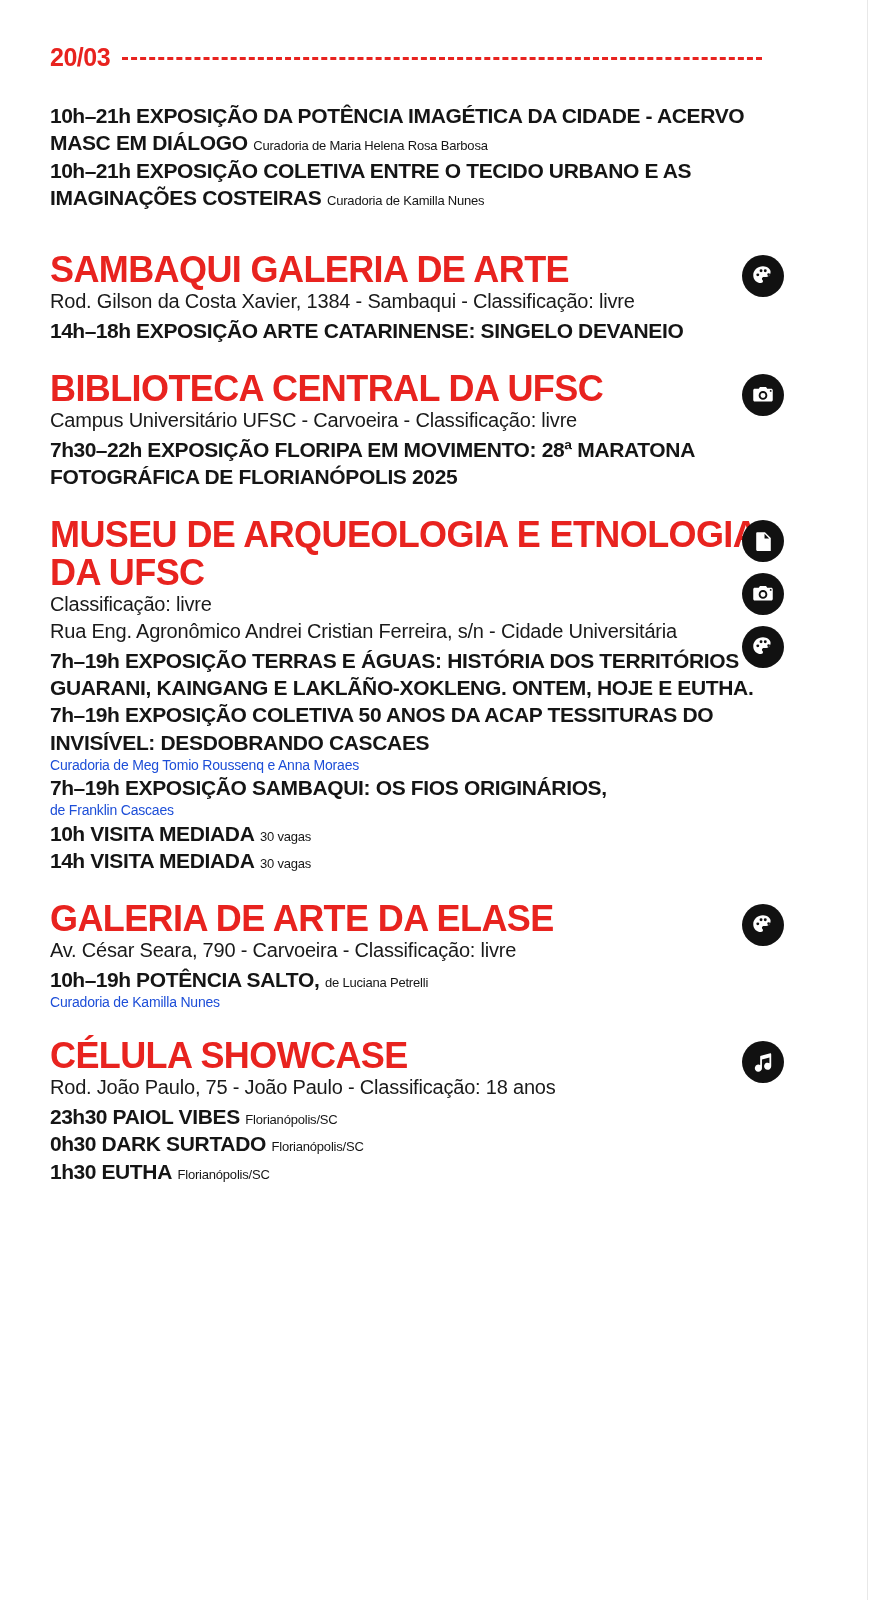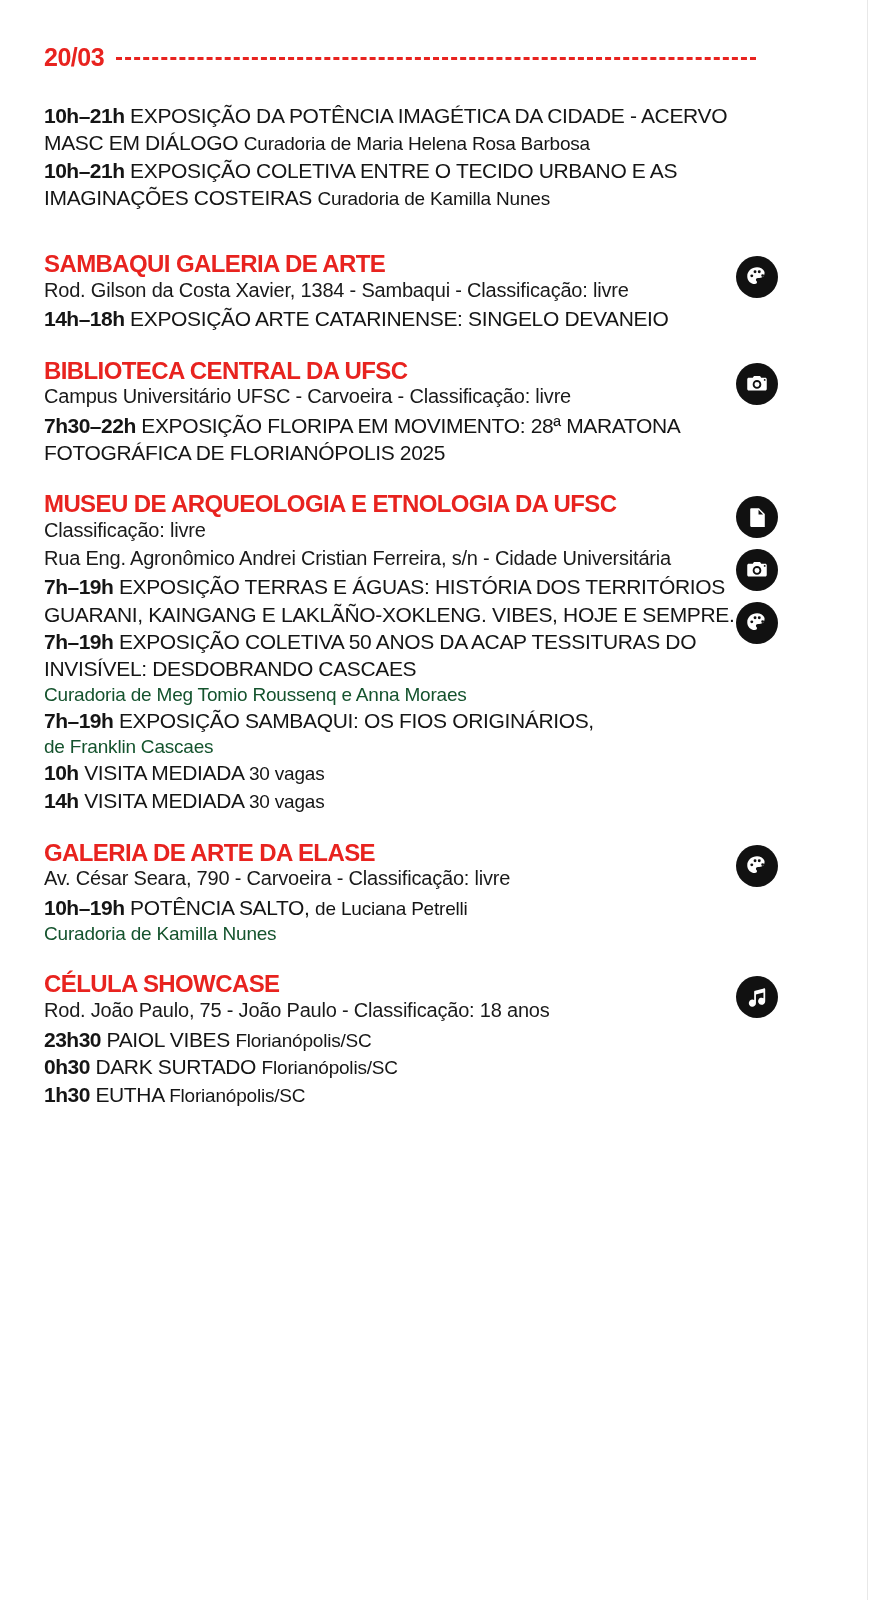--- a/index.html
+++ b/index.html
@@ -23,21 +23,21 @@
   .edge-rule {
     position: absolute;
     top: 0;
     right: 24px;
     width: 1px;
     height: 1600px;
     background: #e8e8e8;
   }
   .content {
     position: absolute;
-    left: 44px;
+    left: 50px;
     top: 40px;
     width: 712px;
   }
 
   
   .date-row {
     display: flex;
     align-items: center;
     gap: 12px;
     height: 34px;
@@ -57,21 +57,21 @@
     border-top: 3px dashed #e8231f;
     margin-top: 2px;
   }
 
   
   .block { position: relative; margin-bottom: 26px; }
 
   .venue-title {
     color: #e8231f;
     font-weight: 800;
-    font-size: 24px;
+    font-size: 36px;
     line-height: 1.03;
     letter-spacing: -0.6px;
     font-stretch: condensed;
     text-transform: uppercase;
     margin-bottom: 1px;
   }
   .venue-addr {
     font-size: 20px;
     line-height: 1.28;
     color: #1a1a1a;
@@ -85,30 +85,30 @@
     font-size: 21px;
     line-height: 1.30;
     letter-spacing: -0.35px;
     color: #151515;
     font-weight: 400;
   }
   .evt .time {
     font-weight: 700;
     letter-spacing: -0.5px;
   }
-  .evt .ttl { font-weight: 400; }
+  .evt .ttl { font-weight: 700; }
   .evt .sub {
-    font-size: 19px;
+    font-size: 13px;
     letter-spacing: -0.2px;
   }
   .subline {
-    font-size: 19px;
+    font-size: 14px;
     line-height: 1.3;
     letter-spacing: -0.2px;
-    color: #14532d;
+    color: #1d4ed8;
   }
 
   
   .intro { margin-bottom: 40px; }
 
   
   .icons {
     position: absolute;
     right: -22px;
     top: 4px;
@@ -205,21 +205,21 @@
               <path fill="#fff" d="M12 3c-5 0-9 3.6-9 8.2 0 4.3 3.3 7.2 7 7.2 1.4 0 2-.7 2-1.5 0-.5-.2-.8-.5-1.1-.3-.4-.5-.7-.5-1.2 0-.9.8-1.6 1.8-1.6H14c3 0 5-1.9 5-5C19 5.9 16 3 12 3zM7.2 12.3a1.35 1.35 0 1 1 0-2.7 1.35 1.35 0 0 1 0 2.7zm3-3.8a1.35 1.35 0 1 1 0-2.7 1.35 1.35 0 0 1 0 2.7zm3.9 0a1.35 1.35 0 1 1 0-2.7 1.35 1.35 0 0 1 0 2.7zm3.1 3.5a1.3 1.3 0 1 1 0-2.6 1.3 1.3 0 0 1 0 2.6z"></path>
             </svg>
         </span>
       </div>
       <div class="venue-title">MUSEU DE ARQUEOLOGIA E ETNOLOGIA DA UFSC</div>
       <div class="venue-addr">Classificação: livre</div>
       <div class="venue-addr">Rua Eng. Agronômico Andrei Cristian Ferreira, s/n - Cidade Universitária</div>
 
       <div class="evt">
         <span class="time">7h–19h</span>
-        <span class="ttl">EXPOSIÇÃO TERRAS E ÁGUAS: HISTÓRIA DOS TERRITÓRIOS GUARANI, KAINGANG E LAKLÃÑO-XOKLENG. VIBES, HOJE E SEMPRE.</span>
+        <span class="ttl">EXPOSIÇÃO TERRAS E ÁGUAS: HISTÓRIA DOS TERRITÓRIOS GUARANI, KAINGANG E LAKLÃÑO-XOKLENG. ONTEM, HOJE E EUTHA.</span>
       </div>
       <div class="evt">
         <span class="time">7h–19h</span>
         <span class="ttl">EXPOSIÇÃO COLETIVA 50 ANOS DA ACAP TESSITURAS DO INVISÍVEL: DESDOBRANDO CASCAES</span>
       </div>
       <div class="subline">Curadoria de Meg Tomio Roussenq e Anna Moraes</div>
       <div class="evt">
         <span class="time">7h–19h</span>
         <span class="ttl">EXPOSIÇÃO SAMBAQUI: OS FIOS ORIGINÁRIOS,</span>
       </div>

